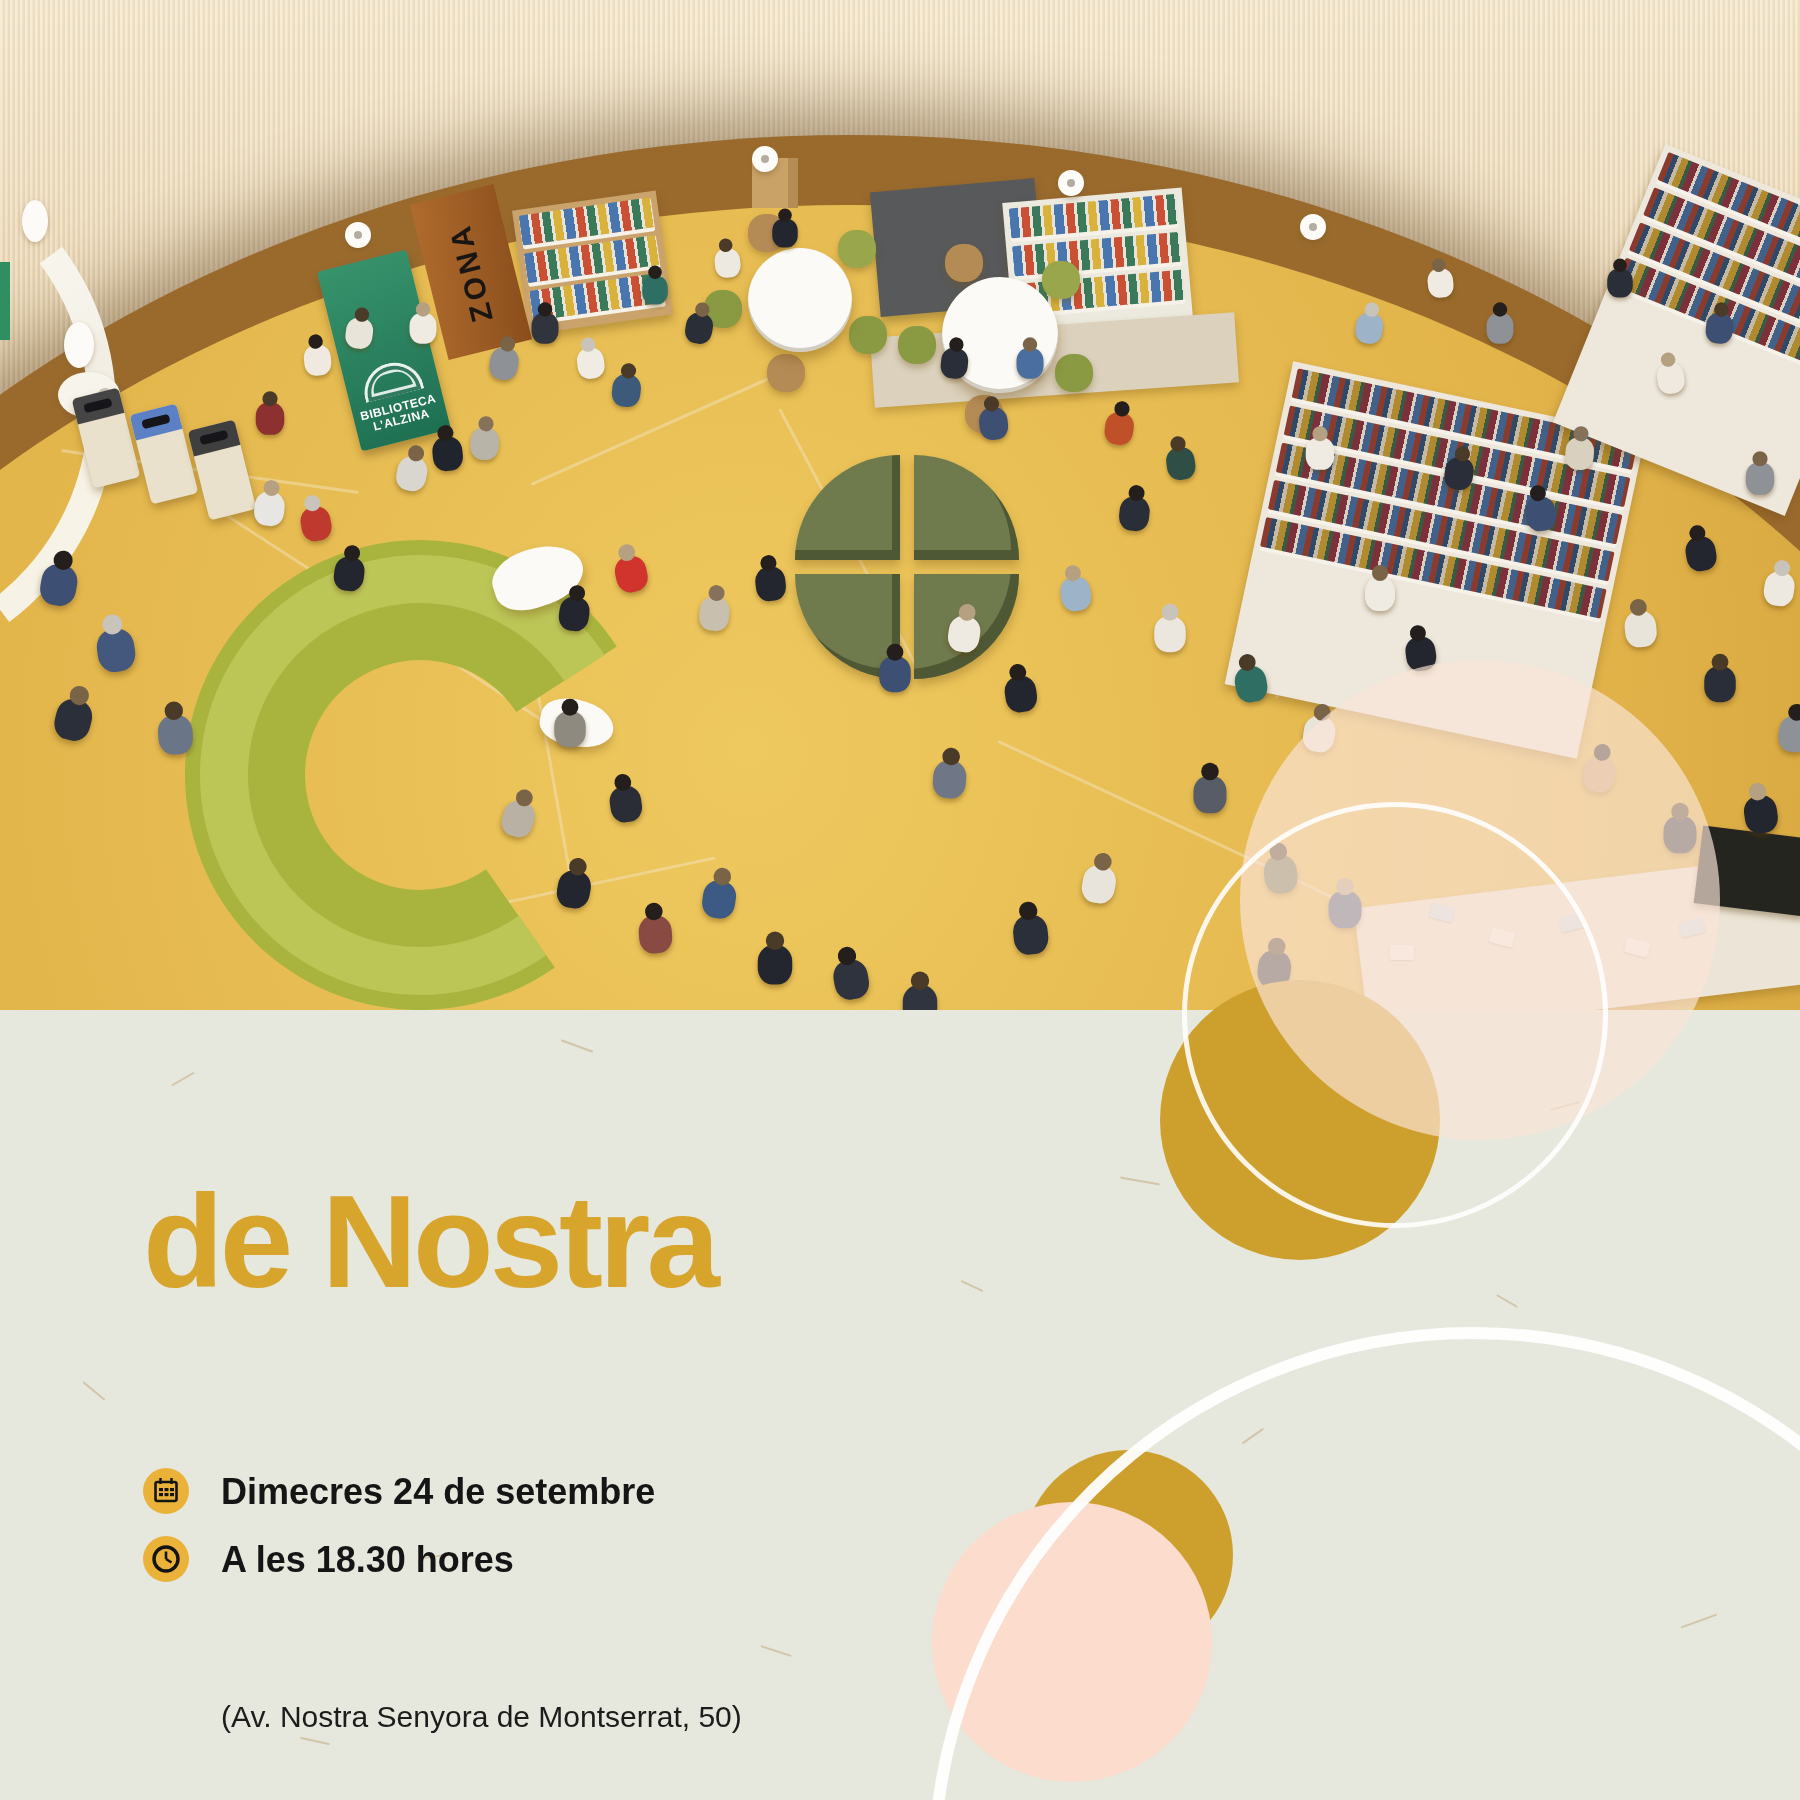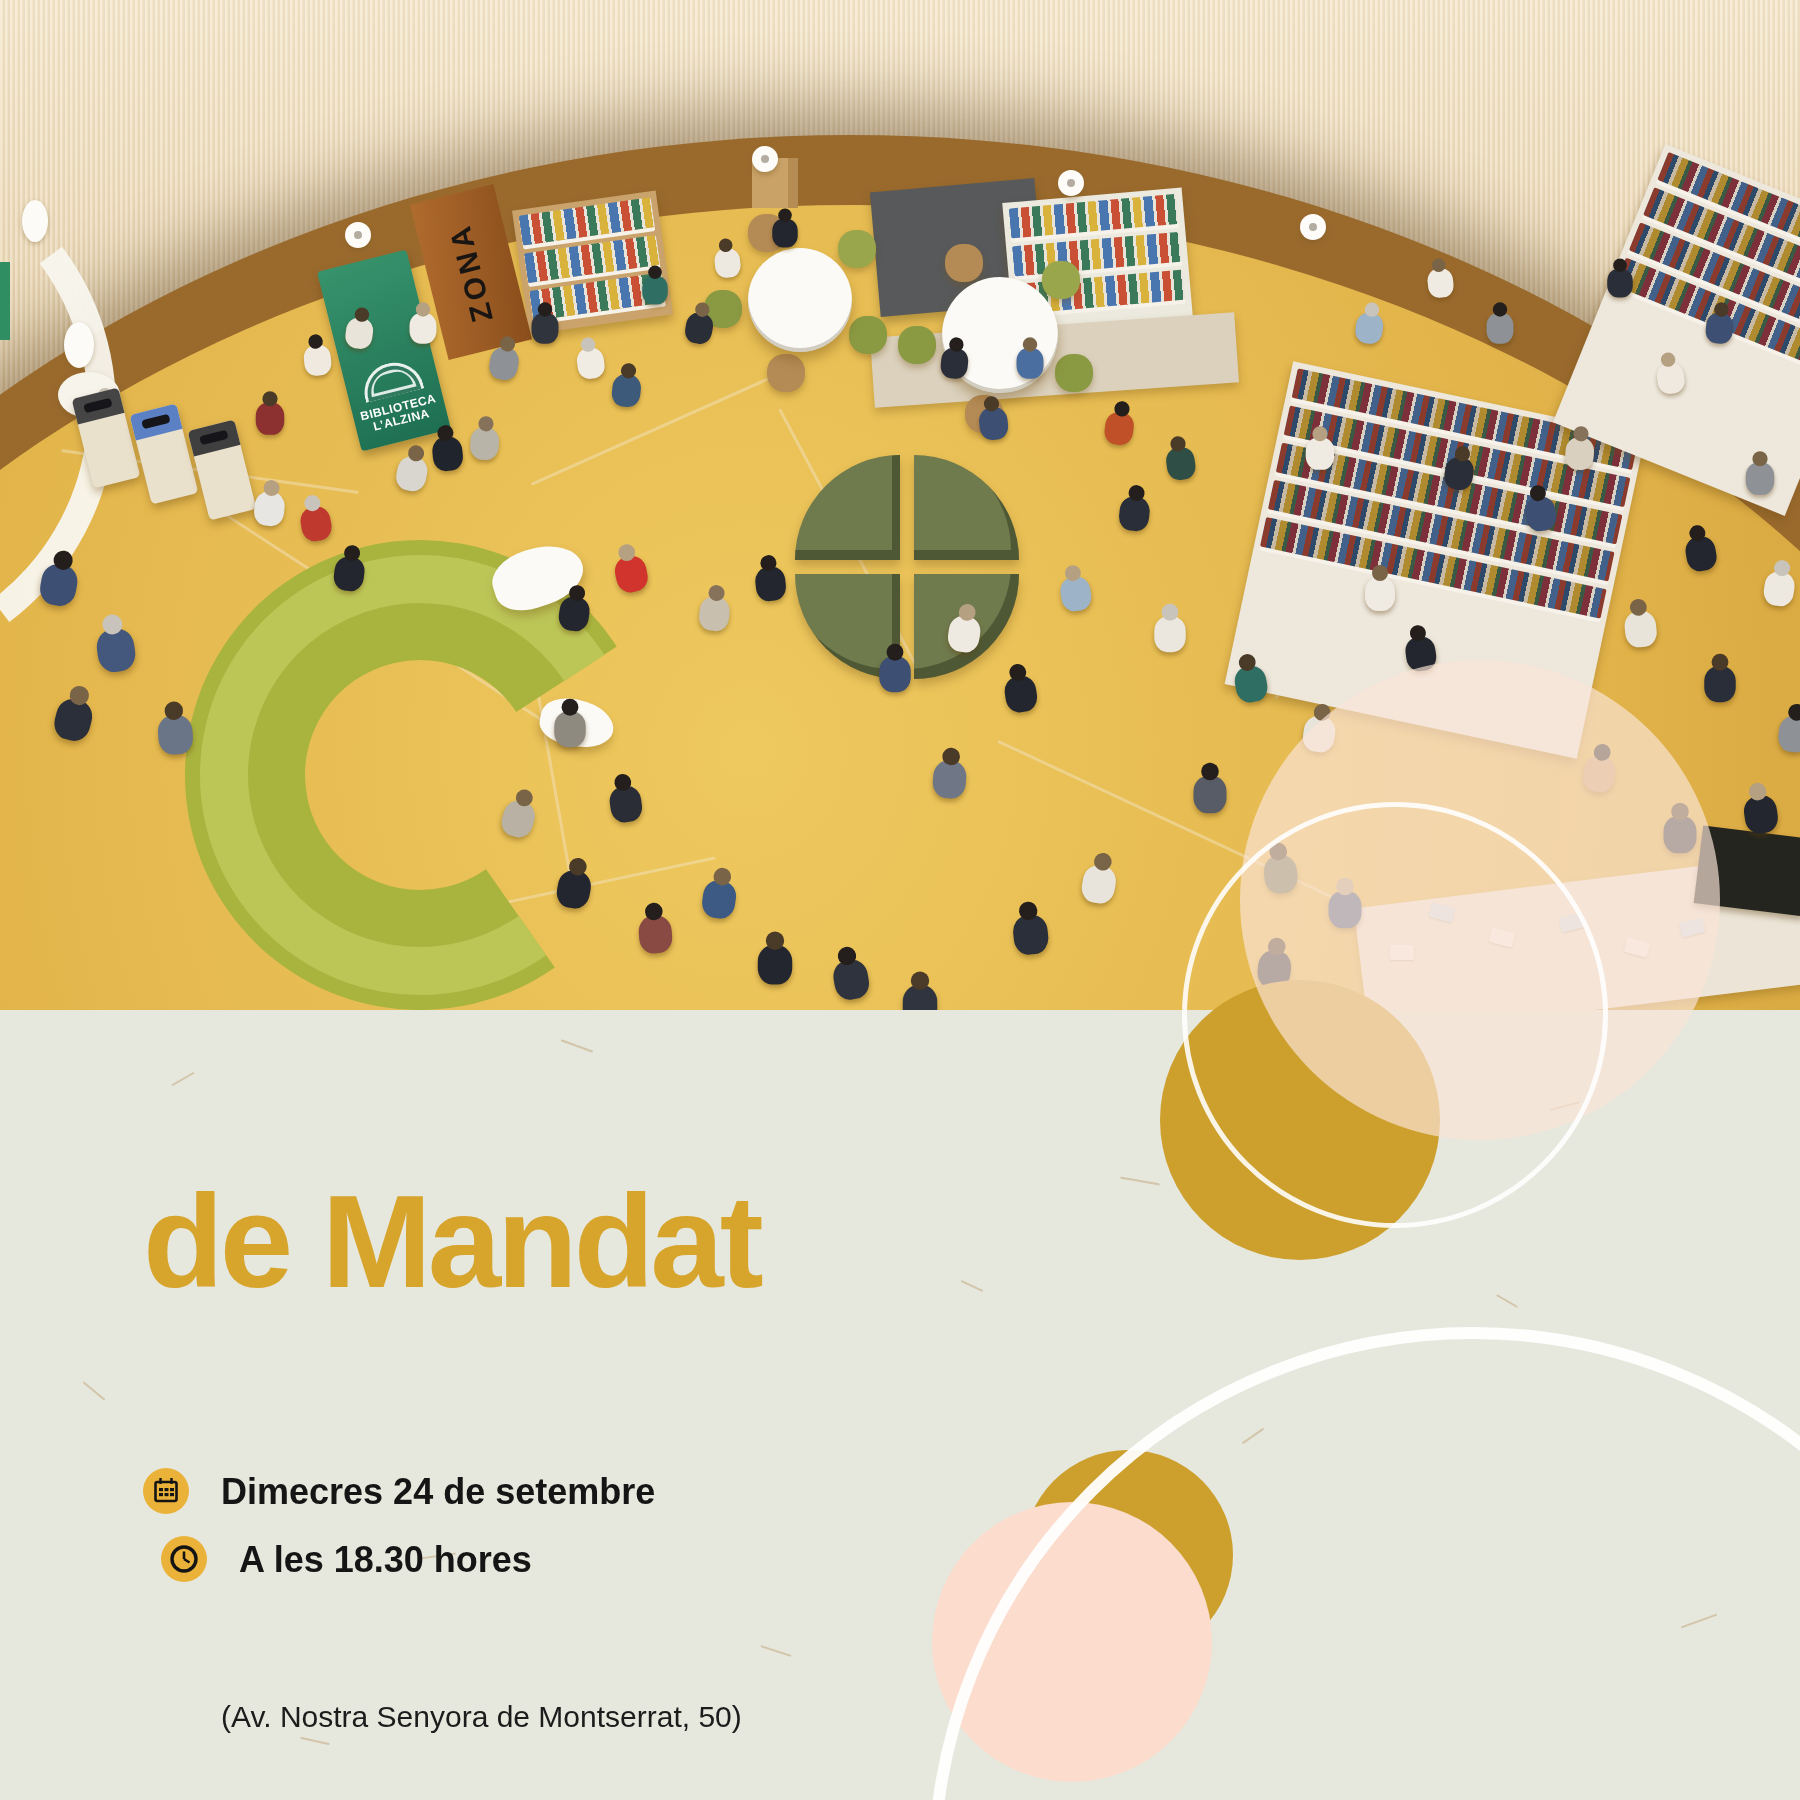--- a/index.html
+++ b/index.html
@@ -514,41 +514,41 @@
       <div class="fiber" style="left: 300px; top: 1740px; width: 30px; transform: rotate(12deg);"></div>
       <div class="fiber" style="left: 1240px; top: 1435px; width: 26px; transform: rotate(-35deg);"></div>
       <div class="fiber" style="left: 760px; top: 1650px; width: 32px; transform: rotate(18deg);"></div>
       <div class="fiber" style="left: 1495px; top: 1300px; width: 24px; transform: rotate(30deg);"></div>
     </div>
 
   <div class="circle" style="left:1160px;top:980px;width:280px;height:280px;background:#cda02d;"></div>
   <div class="circle" style="left:1240px;top:660px;width:480px;height:480px;background:rgba(250,229,215,.68);"></div>
   <div class="ring" style="left:1182px;top:802px;width:426px;height:426px;border:5px solid rgba(255,255,255,.88);"></div>
 
-  <div class="title-line" style="top:1176px;">de Mandat</div>
+  <div class="title-line" style="top:1176px;">de Nostra</div>
 
   <div class="detail-row" style="left:143px;top:1468px;">
     <svg class="detail-icon" viewBox="0 0 46 46">
       <circle cx="23" cy="23" r="23" fill="#eab238"></circle>
       <rect x="12.5" y="14" width="21" height="19" rx="2" fill="none" stroke="#141414" stroke-width="2.6"></rect>
       <line x1="17.5" y1="10" x2="17.5" y2="16" stroke="#141414" stroke-width="2.4"></line>
       <line x1="28.5" y1="10" x2="28.5" y2="16" stroke="#141414" stroke-width="2.4"></line>
       <g fill="#141414">
         <rect x="16" y="20" width="4" height="3.2"></rect>
           <rect x="21.5" y="20" width="4" height="3.2"></rect>
           <rect x="27" y="20" width="4" height="3.2"></rect>
         <rect x="16" y="25" width="4" height="3.2"></rect>
           <rect x="21.5" y="25" width="4" height="3.2"></rect>
           <rect x="27" y="25" width="4" height="3.2"></rect>
       </g>
     </svg>
     <div class="detail-text">Dimecres 24 de setembre</div>
   </div>
 
-  <div class="detail-row" style="left:161px;top:1536px;">
+  <div class="detail-row" style="left:143px;top:1536px;">
     <svg class="detail-icon" viewBox="0 0 46 46">
       <circle cx="23" cy="23" r="23" fill="#eab238"></circle>
       <circle cx="23" cy="23" r="12" fill="none" stroke="#141414" stroke-width="3.4"></circle>
       <line x1="23" y1="23" x2="23" y2="15.5" stroke="#141414" stroke-width="2.6"></line>
       <line x1="23" y1="23" x2="28.5" y2="26.5" stroke="#141414" stroke-width="2.6"></line>
     </svg>
     <div class="detail-text">A les 18.30 hores</div>
   </div>
 
   <div class="address" style="left:221px;top:1700px;">(Av. Nostra Senyora de Montserrat, 50)</div>

